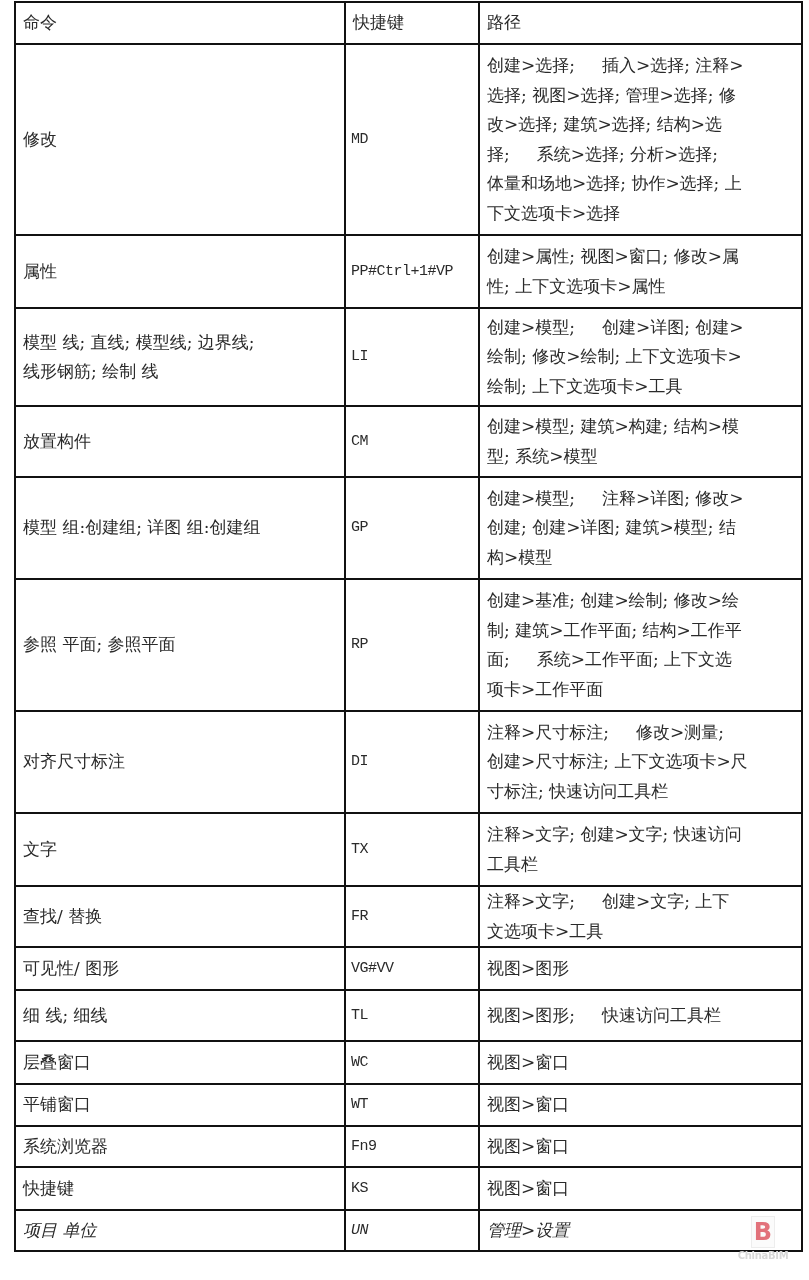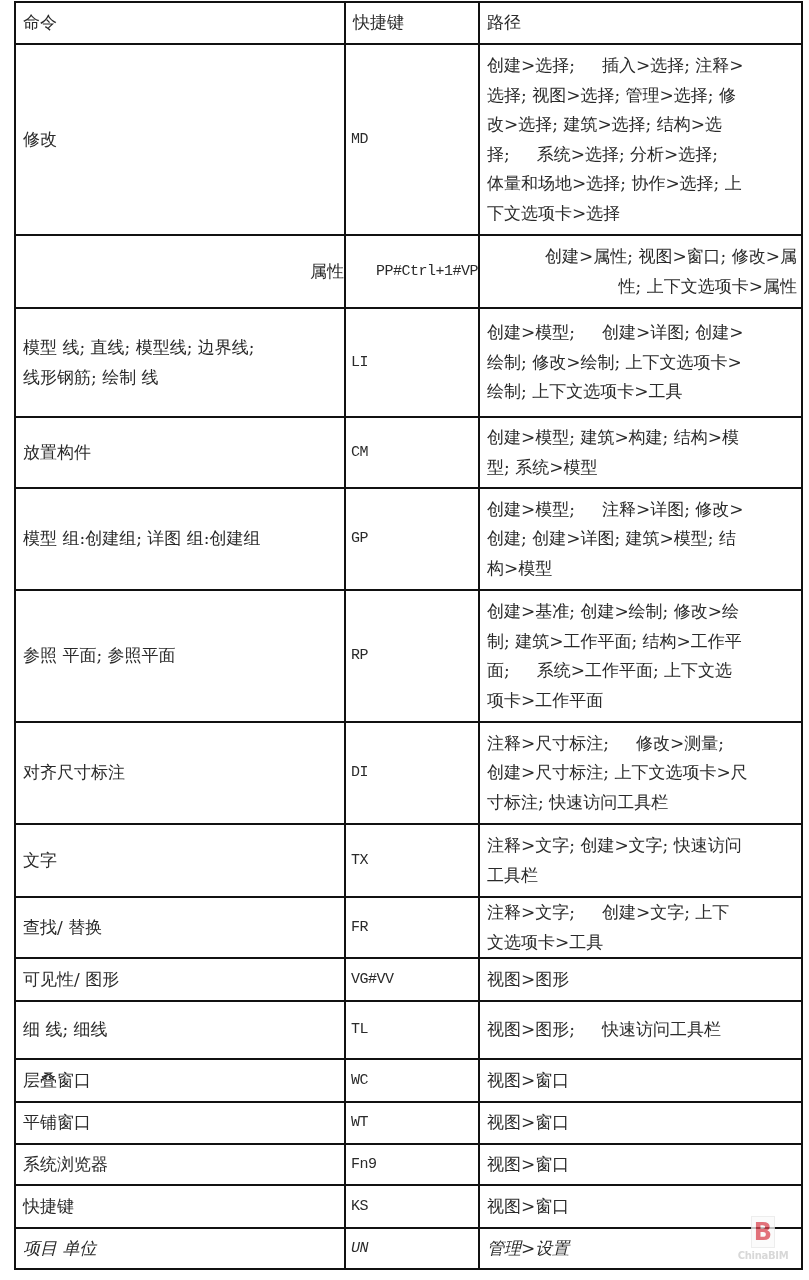--- a/index.html
+++ b/index.html
@@ -99,31 +99,31 @@
         <td class="key">MD</td>
         <td class="path">
           <span class="line">创建&gt;选择;     插入&gt;选择; 注释&gt;</span>
           <span class="line">选择; 视图&gt;选择; 管理&gt;选择; 修</span>
           <span class="line">改&gt;选择; 建筑&gt;选择; 结构&gt;选</span>
           <span class="line">择;     系统&gt;选择; 分析&gt;选择;</span>
           <span class="line">体量和场地&gt;选择; 协作&gt;选择; 上</span>
           <span class="line">下文选项卡&gt;选择</span>
         </td>
       </tr>
-      <tr style="height: 73px; text-align: right;">
+      <tr style="height: 73px;">
         <td>
           <span class="line">属性</span>
         </td>
         <td class="key">PP#Ctrl+1#VP</td>
         <td class="path">
           <span class="line">创建&gt;属性; 视图&gt;窗口; 修改&gt;属</span>
           <span class="line">性; 上下文选项卡&gt;属性</span>
         </td>
       </tr>
-      <tr style="height: 109px;">
+      <tr style="height: 98px;">
         <td>
           <span class="line">模型 线; 直线; 模型线; 边界线;</span>
           <span class="line">线形钢筋; 绘制 线</span>
         </td>
         <td class="key">LI</td>
         <td class="path">
           <span class="line">创建&gt;模型;     创建&gt;详图; 创建&gt;</span>
           <span class="line">绘制; 修改&gt;绘制; 上下文选项卡&gt;</span>
           <span class="line">绘制; 上下文选项卡&gt;工具</span>
         </td>
@@ -194,21 +194,21 @@
       </tr>
       <tr style="height: 43px;">
         <td>
           <span class="line">可见性/ 图形</span>
         </td>
         <td class="key">VG#VV</td>
         <td class="path">
           <span class="line">视图&gt;图形</span>
         </td>
       </tr>
-      <tr style="height: 58px;">
+      <tr style="height: 51px;">
         <td>
           <span class="line">细 线; 细线</span>
         </td>
         <td class="key">TL</td>
         <td class="path">
           <span class="line">视图&gt;图形;     快速访问工具栏</span>
         </td>
       </tr>
       <tr style="height: 43px;">
         <td>

